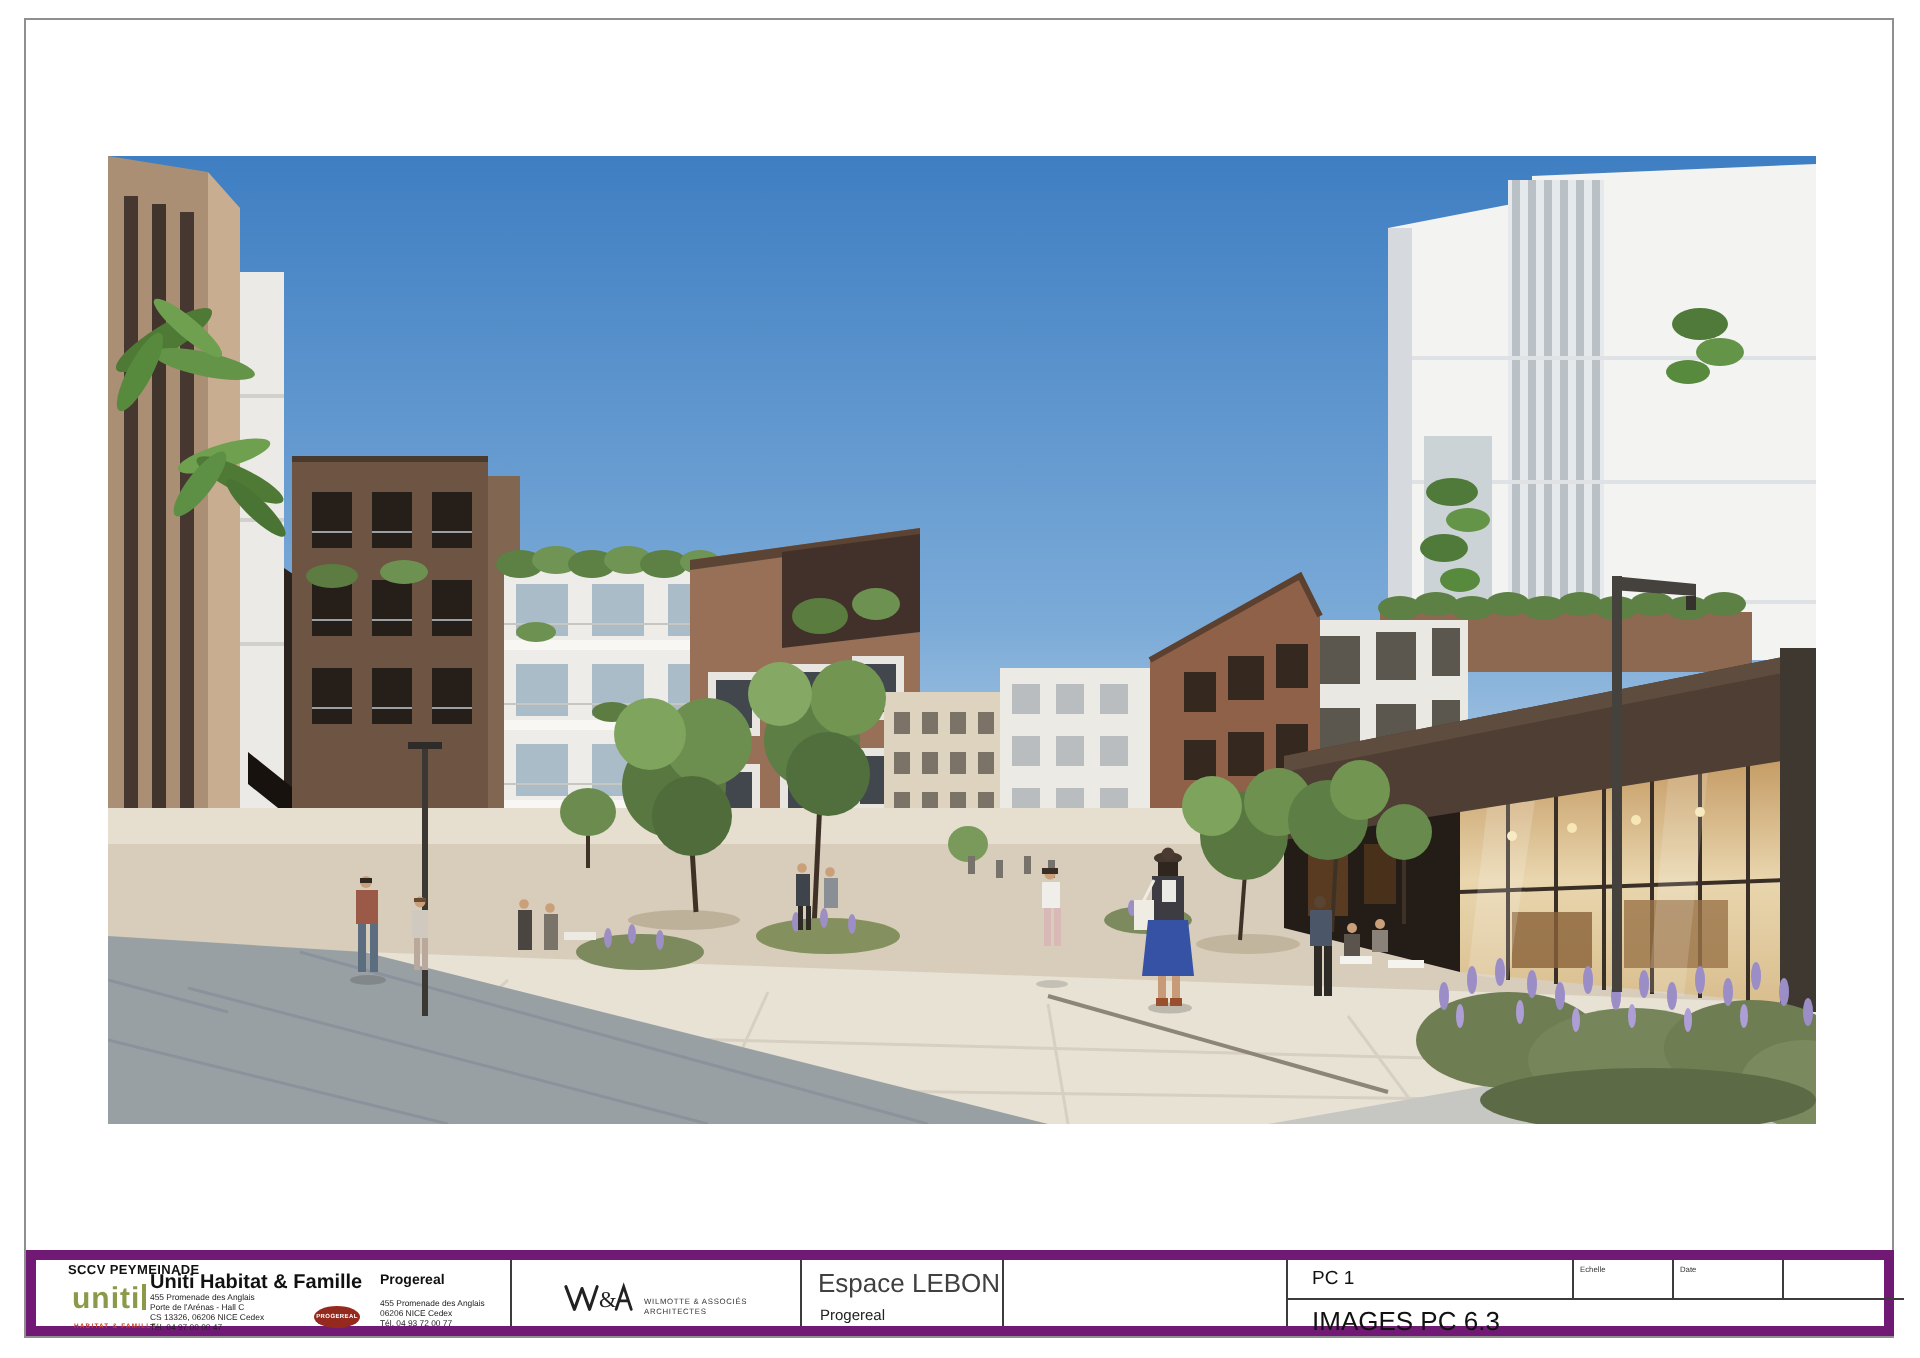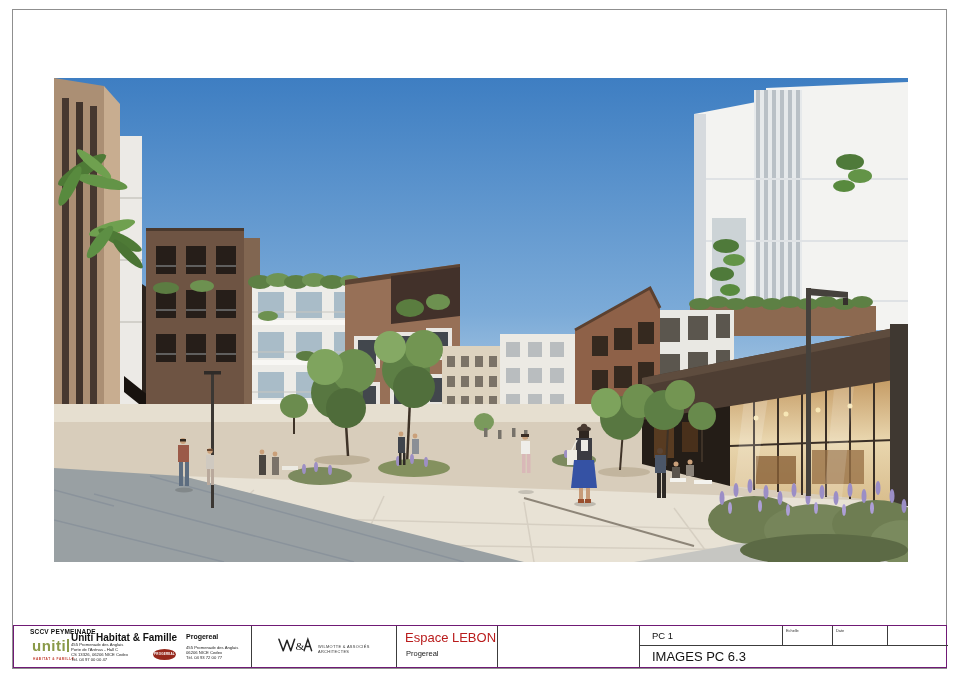--- a/index.html
+++ b/index.html
@@ -5,21 +5,21 @@
   html,body{margin:0;padding:0;background:#fff;}
   .sheet{position:relative;width:960px;height:679px;background:#ffffff;
          font-family:"Liberation Sans", sans-serif;overflow:hidden;color:#111;}
   .frame{position:absolute;left:12px;top:9px;width:935px;height:660px;
          border:1px solid #8f8f8f;box-sizing:border-box;}
   .render{position:absolute;left:54px;top:78px;width:854px;height:484px;}
   .render svg{display:block;}
 
   
   .tb{position:absolute;left:13px;top:625px;width:934px;height:43px;
-      border:1px solid #701a75;box-sizing:border-box;background:#fff;}
+      border:5px solid #701a75;box-sizing:border-box;background:#fff;}
   .tb .cell{position:absolute;top:0;height:100%;box-sizing:border-box;}
   .c-client{left:0;width:237px;}
   .c-arch{left:237px;width:145px;border-left:1px solid #3c3c3c;}
   .c-proj{left:382px;width:101px;border-left:1px solid #3c3c3c;}
   .c-empty{left:483px;width:142px;border-left:1px solid #3c3c3c;}
   .c-right{left:625px;width:308px;border-left:1px solid #3c3c3c;}
   .sub{position:absolute;box-sizing:border-box;}
   .s-pc{left:0;top:0;width:142px;height:20px;border-bottom:1px solid #3c3c3c;}
   .s-ech{left:142px;top:0;width:50px;height:20px;border-left:1px solid #3c3c3c;border-bottom:1px solid #3c3c3c;}
   .s-date{left:192px;top:0;width:55px;height:20px;border-left:1px solid #3c3c3c;border-bottom:1px solid #3c3c3c;}
@@ -33,21 +33,21 @@
   .uniti-tag{position:absolute;left:19px;top:31px;font-size:3.2px;color:#c23b2e;letter-spacing:.6px;font-weight:bold;}
   .t-uname{position:absolute;left:57px;top:6px;font-size:10px;font-weight:bold;}
   .t-uaddr{position:absolute;left:57px;top:16px;font-size:4.2px;line-height:5px;color:#222;}
   .prog-oval{position:absolute;left:139px;top:23px;width:23px;height:11px;border-radius:50%;
              background:#96291d;color:#fff;font-size:3px;font-weight:bold;text-align:center;
              line-height:11px;letter-spacing:.2px;}
   .t-pname{position:absolute;left:172px;top:7px;font-size:7px;font-weight:bold;}
   .t-paddr{position:absolute;left:172px;top:19px;font-size:4.2px;line-height:5px;color:#222;}
   .wa-logo{position:absolute;left:26px;top:9px;}
   .wa-name{position:absolute;left:66px;top:18px;font-size:3.9px;letter-spacing:.35px;color:#333;}
-  .t-espace{position:absolute;left:8px;top:4px;font-size:13px;color:#b91c1c;}
+  .t-espace{position:absolute;left:8px;top:4px;font-size:13px;color:#404040;}
   .t-peym{position:absolute;left:9px;top:23px;font-size:7.5px;color:#222;}
   .t-pc6{position:absolute;left:12px;top:4px;font-size:9.5px;}
   .t-lab{position:absolute;left:3px;top:2px;font-size:3.9px;color:#333;}
   .t-images{position:absolute;left:12px;top:3px;font-size:13px;}
 </style>
 </head>
 <body>
 
 <div class="sheet">
   <div class="frame"></div>

